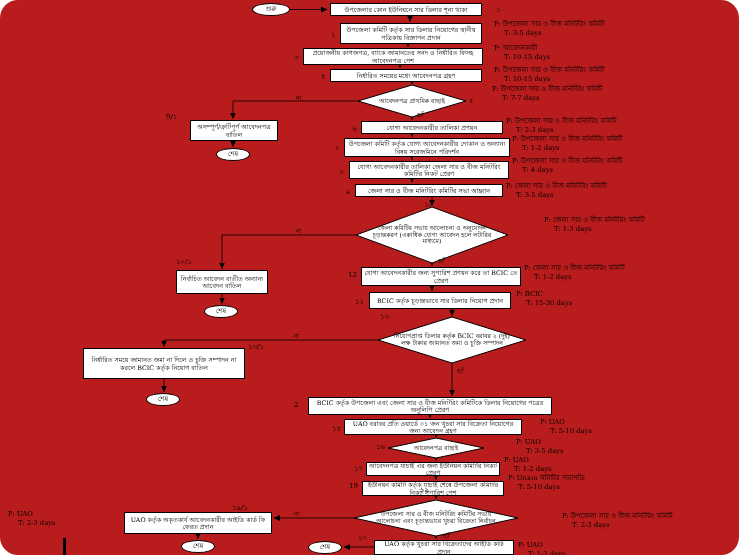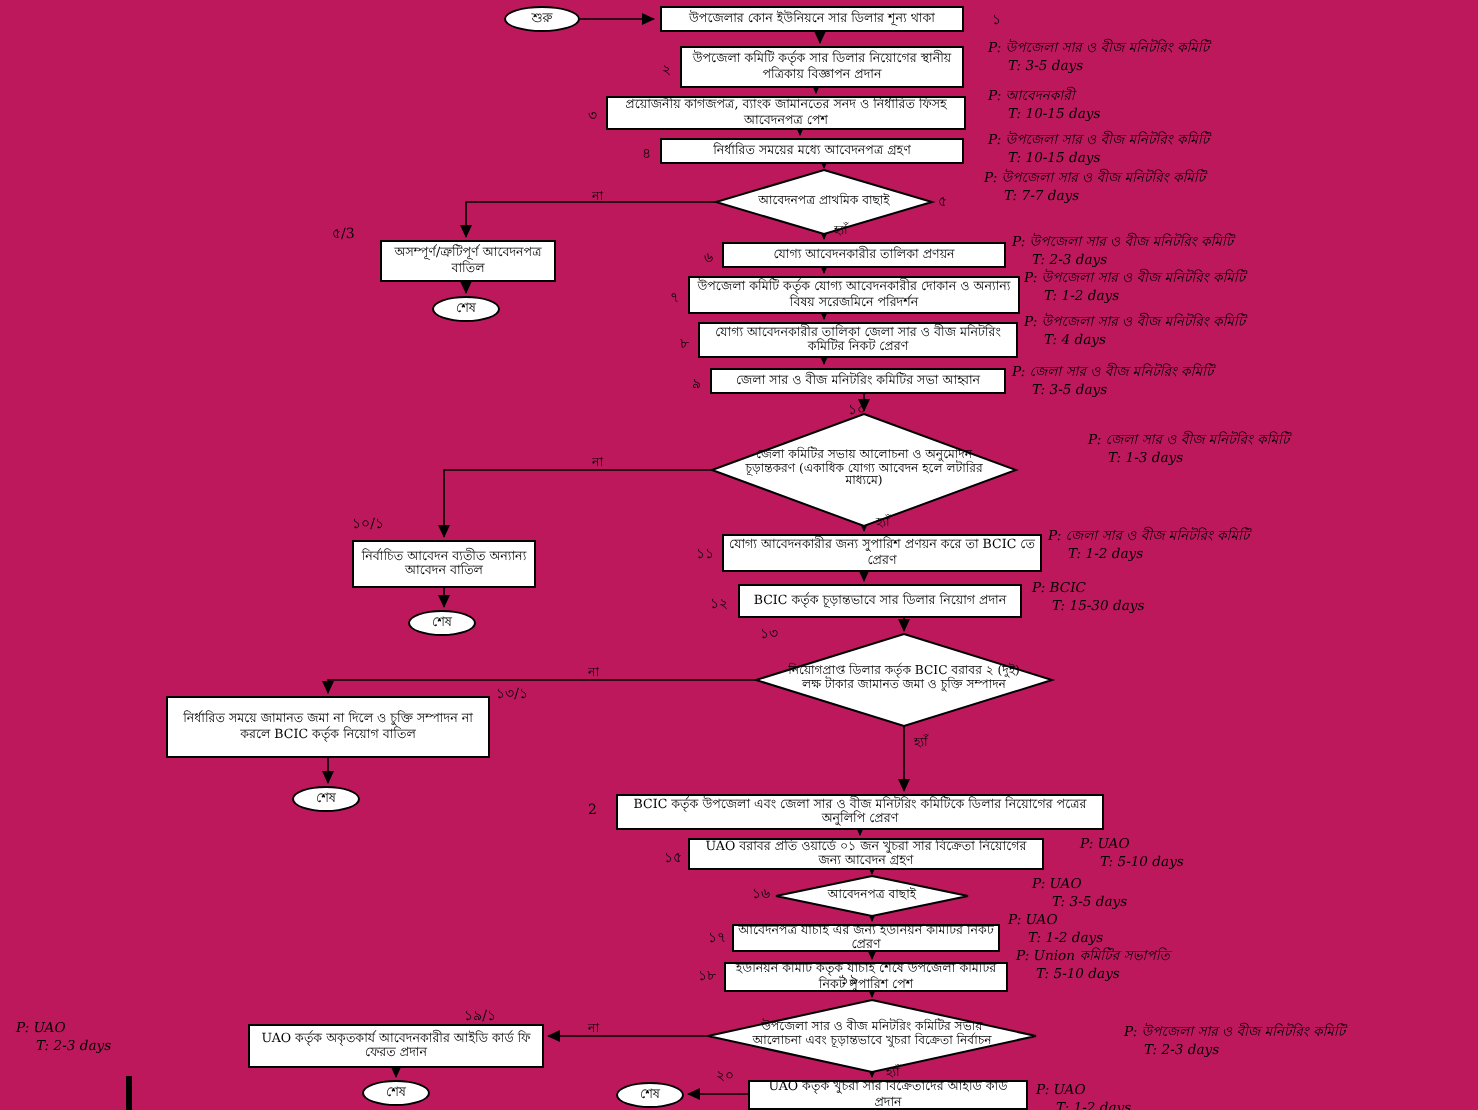--- a/index.html
+++ b/index.html
@@ -1,32 +1,32 @@
 <!DOCTYPE html>
 <html><head>
 <meta charset="utf-8">
 <style>
   * { margin:0; padding:0; box-sizing:border-box; }
   html,body { width:739px; height:555px; }
   body { background:#ffffff; color:#000; font-family:"DejaVu Serif","Liberation Serif",serif; }
-  .canvas { position:relative; width:739px; height:555px; background:#be185d; overflow:hidden; }
+  .canvas { position:relative; width:739px; height:555px; background:#b91c1c; overflow:hidden;border-radius:18px; }
   #wires { position:absolute; inset:0; z-index:1; }
   #wires line, #wires polyline { stroke:#000; stroke-width:0.8; fill:none; }
   .node { position:absolute; border:1px solid #000; background:#fff; display:flex; align-items:center; justify-content:center;
           text-align:center; font-size:6.3px; line-height:1.15; padding:0 2px; overflow:hidden; z-index:2; }
   .term { position:absolute; border:1px solid #000; border-radius:50%; background:#fff; display:flex; align-items:center;
           justify-content:center; font-size:6.5px; z-index:2; }
   .diamond { position:absolute; z-index:2; }
   .diamond svg { position:absolute; inset:0; width:100%; height:100%; overflow:visible; }
   .diamond polygon { fill:#fff; stroke:#000; stroke-width:1; }
   .dtext { position:absolute; inset:0; display:flex; align-items:center; justify-content:center; text-align:center;
            font-size:6.1px; line-height:1.12; padding:0 14px; overflow:hidden; }
   .num { position:absolute; font-size:7px; z-index:3; }
   .edge-label { position:absolute; font-size:6.2px; z-index:3; }
-  .ann { position:absolute; font-size:6.8px; line-height:1.3; z-index:3; max-width:178px;font-style:italic; }
+  .ann { position:absolute; font-size:6.8px; line-height:1.3; z-index:3; max-width:178px; }
   .ann .p { display:block; }
   .ann .t { display:block; margin-left:10px; }
   .artifact { position:absolute; background:#000; z-index:2; }
 </style>
 </head>
 <body>
 
 <div class="canvas">
 
   <svg id="wires" viewBox="0 0 739 555">
@@ -122,36 +122,36 @@
         <polygon points="50,0 100,50 50,100 0,50" vector-effect="non-scaling-stroke"></polygon>
       </svg>
     <span class="dtext">উপজেলা সার ও বীজ মনিটরিং কমিটির সভায় আলোচনা এবং চূড়ান্তভাবে খুচরা বিক্রেতা নির্বাচন</span>
   </div>
 
   <span class="num" style="left:496px;top:4px">১</span>
   <span class="num" style="left:331px;top:29px">২</span>
   <span class="num" style="left:294px;top:52px">৩</span>
   <span class="num" style="left:321px;top:71px">৪</span>
   <span class="num" style="left:469px;top:95px">৫</span>
-  <span class="num" style="left:166px;top:111px">৫/3</span>
+  <span class="num" style="left:166px;top:111px">9/১</span>
   <span class="num" style="left:352px;top:123px">৬</span>
   <span class="num" style="left:335px;top:143px">৭</span>
   <span class="num" style="left:340px;top:166px">৮</span>
   <span class="num" style="left:346px;top:186px">৯</span>
   <span class="num" style="left:424px;top:199px">১০</span>
   <span class="num" style="left:176px;top:256px">১০/১</span>
-  <span class="num" style="left:348px;top:271px">১১</span>
+  <span class="num" style="left:348px;top:271px">12</span>
   <span class="num" style="left:355px;top:296px">১২</span>
   <span class="num" style="left:380px;top:311px">১৩</span>
   <span class="num" style="left:248px;top:341px">১৩/১</span>
   <span class="num" style="left:294px;top:401px">2</span>
   <span class="num" style="left:332px;top:423px">১৫</span>
   <span class="num" style="left:376px;top:441px">১৬</span>
   <span class="num" style="left:354px;top:463px">১৭</span>
-  <span class="num" style="left:349px;top:482px">১৮</span>
+  <span class="num" style="left:349px;top:482px">19</span>
   <span class="num" style="left:420px;top:484px">১৯</span>
   <span class="num" style="left:232px;top:502px">১৯/১</span>
   <span class="num" style="left:358px;top:532px">২০</span>
 
   <span class="edge-label" style="left:417px;top:110px">হ্যাঁ</span>
   <span class="edge-label" style="left:296px;top:93px">না</span>
   <span class="edge-label" style="left:438px;top:256px">হ্যাঁ</span>
   <span class="edge-label" style="left:296px;top:226px">না</span>
   <span class="edge-label" style="left:457px;top:366px">হ্যাঁ</span>
   <span class="edge-label" style="left:294px;top:331px">না</span>

